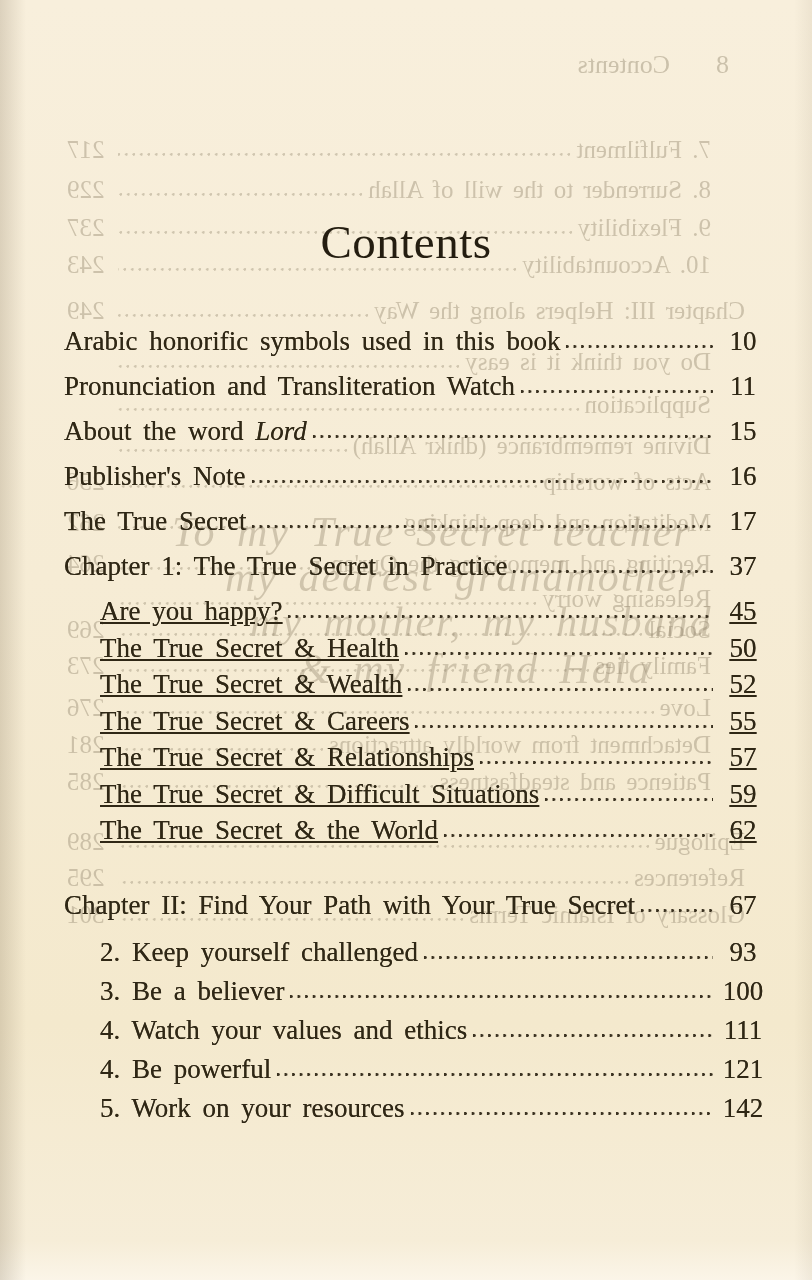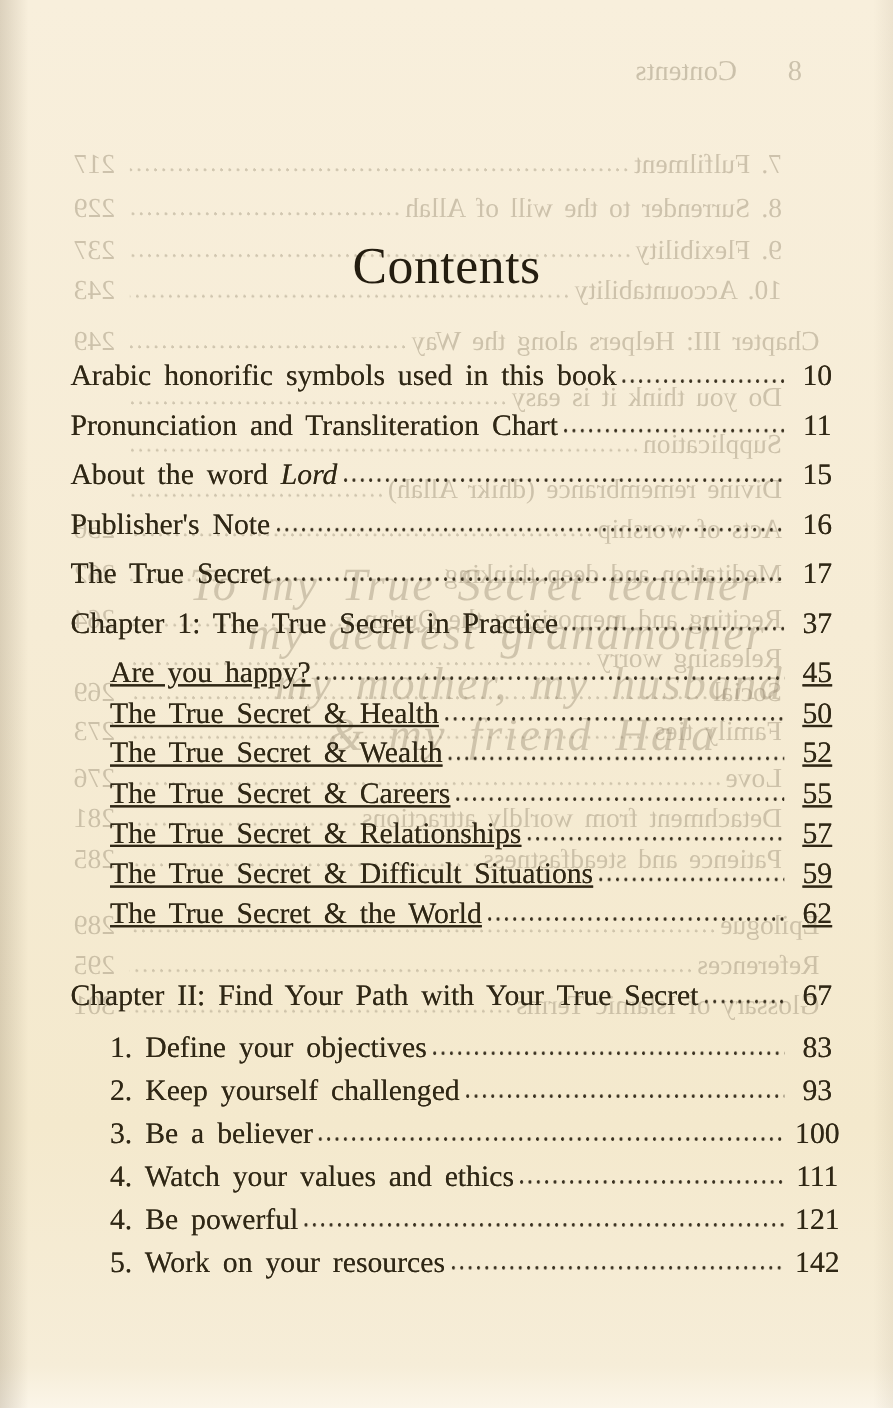--- a/index.html
+++ b/index.html
@@ -217,21 +217,21 @@
 
   <h1 class="title">Contents</h1>
 
   <div class="toc" id="toc">
       <div class="row front">
         <span class="label">Arabic honorific symbols used in this book</span>
         <span class="leader"></span>
         <span class="pg">10</span>
       </div>
       <div class="row front">
-        <span class="label">Pronunciation and Transliteration Chart</span>
+        <span class="label">Pronunciation and Transliteration Watch</span>
         <span class="leader"></span>
         <span class="pg">11</span>
       </div>
       <div class="row front">
         <span class="label">About the word <i>Lord</i></span>
         <span class="leader"></span>
         <span class="pg">15</span>
       </div>
       <div class="row front">
         <span class="label">Publisher's Note</span>
@@ -282,25 +282,20 @@
         <span class="label">The True Secret &amp; the World</span>
         <span class="leader"></span>
         <span class="pg">62</span>
       </div>
       <div class="row chapter2">
         <span class="label">Chapter II: Find Your Path with Your True Secret</span>
         <span class="leader"></span>
         <span class="pg">67</span>
       </div>
       <div class="row ch2-sub">
-        <span class="label">1. Define your objectives</span>
-        <span class="leader"></span>
-        <span class="pg">83</span>
-      </div>
-      <div class="row ch2-sub">
         <span class="label">2. Keep yourself challenged</span>
         <span class="leader"></span>
         <span class="pg">93</span>
       </div>
       <div class="row ch2-sub">
         <span class="label">3. Be a believer</span>
         <span class="leader"></span>
         <span class="pg">100</span>
       </div>
       <div class="row ch2-sub">

